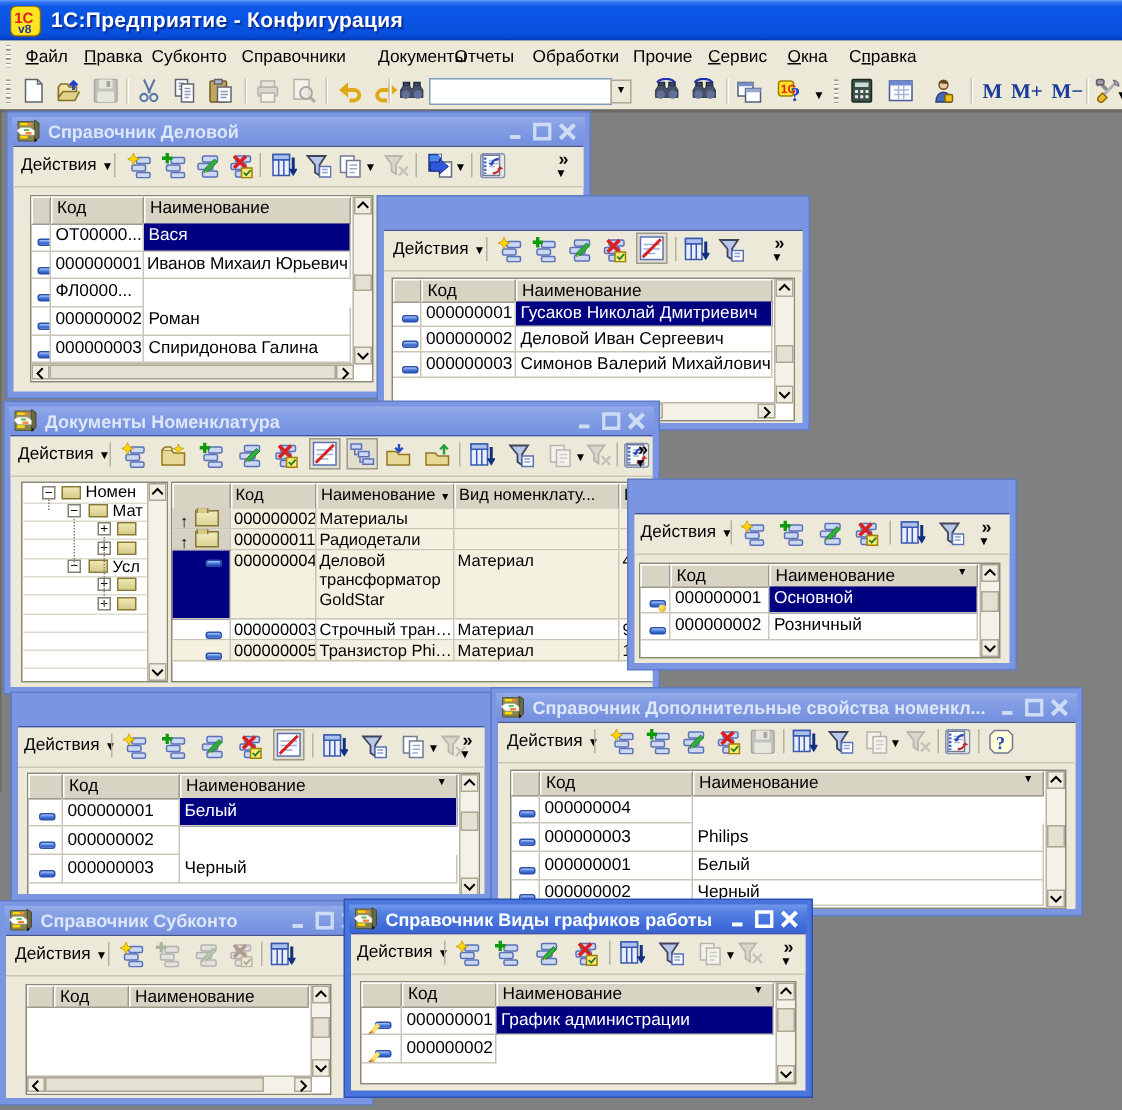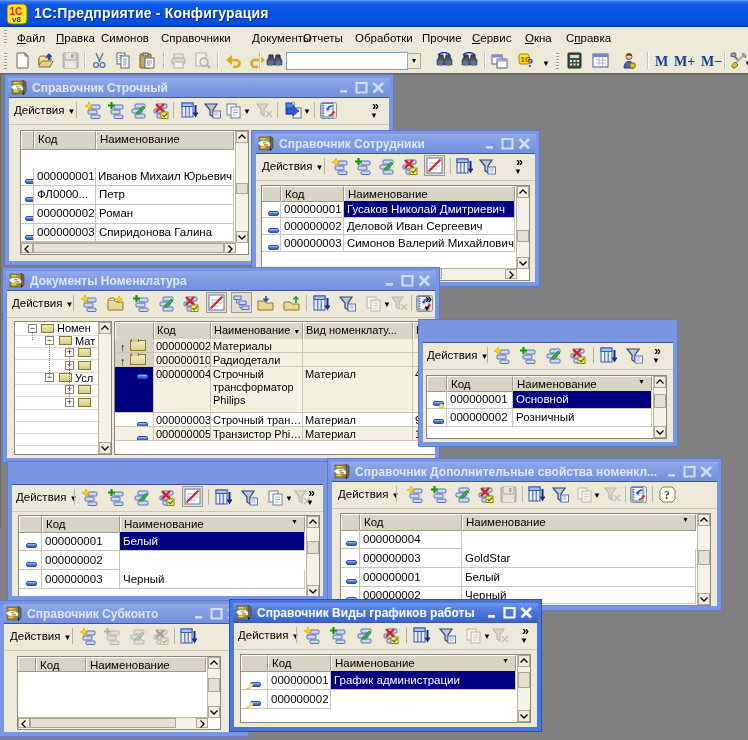--- a/index.html
+++ b/index.html
@@ -294,21 +294,21 @@
           <rect x="0" y="0" width="20" height="20" rx="4" fill="#ffe422" stroke="#8a6a00"></rect>
           <text x="2.5" y="11" font-size="10" font-weight="bold" fill="#e02020" font-family="Liberation Sans">1C</text>
           <text x="5" y="18" font-size="8" font-weight="bold" fill="#283898" font-family="Liberation Sans">v8</text>
         </svg></span>
       <span class="ttl">1С:Предприятие - Конфигурация</span>
     </div>
 <div id="menubar">
 <div class="grip" style="left:4px;top:3px;height:15px"></div>
 <span class="mi" style="left:17px"><u>Ф</u>айл</span>
 <span class="mi" style="left:56px"><u>П</u>равка</span>
-<span class="mi" style="left:101px">Симонов</span>
+<span class="mi" style="left:101px">Субконто</span>
 <span class="mi" style="left:161px">Справочники</span>
 <span class="mi" style="left:252px">Документы</span>
 <span class="mi" style="left:303px">Отчеты</span>
 <span class="mi" style="left:355px">Обработки</span>
 <span class="mi" style="left:422px">Прочие</span>
 <span class="mi" style="left:472px"><u>С</u>ервис</span>
 <span class="mi" style="left:525px"><u>О</u>кна</span>
 <span class="mi" style="left:566px">С<u>п</u>равка</span>
 </div>
 <div id="toolbar">
@@ -390,21 +390,21 @@
 </div>
 <div id="mdi">
 <div style="position:absolute;left:0;top:0;width:748px;height:2px;background:#6c6a65"></div>
 <div style="position:absolute;left:0;top:0;width:1px;height:455px;background:#6c6a65"></div>
 
 <div class="win" style="left:5px;top:2px;width:388px;height:190px">
 <div class="wcap">
           <span class="wico"><svg width="16" height="16">
               <use href="#i-cab"></use>
             </svg></span>
-          <span class="wt">Справочник Строчный</span>
+          <span class="wt">Справочник Деловой</span>
 <span class="wbtn" style="right:39px"><svg width="13" height="13" fill="#cddbf4">
               <use href="#w-min"></use>
             </svg></span>
 <span class="wbtn" style="right:22px"><svg width="13" height="13" stroke="#cddbf4">
               <use href="#w-max"></use>
             </svg></span>
 <span class="wbtn" style="right:5px"><svg width="13" height="13" stroke="#cddbf4">
               <use href="#w-cls"></use>
             </svg></span>
         </div>
@@ -449,29 +449,33 @@
               </svg></span>
 <span class="chev" style="right:10px;top:1px">»</span>
             <span class="adn" style="right:11px;top:13px">▼</span>
 </div>
 <div class="tbl" style="left:11px;top:32px;width:227px;height:123px">
 <div class="hdr" style="width:213px;height:18px">
               <span style="width:13px"></span>
               <span style="width:62px">Код</span>
               <span style="width:138px">Наименование</span>
             </div>
+<div class="tr" style="top:18px;height:19px">
+              <span style="width:13px;padding-top:6px"><i class="dash" style="margin-left:1px"></i></span>
+              <span style="width:62px">ОТ00000...</span>
+              <span style="width:138px" class="sel">Вася</span>
+            </div>
 <div class="tr" style="top:37px;height:18px">
               <span style="width:13px;padding-top:6px"><i class="dash" style="margin-left:1px"></i></span>
               <span style="width:62px">000000001</span>
               <span style="width:138px;padding-left:2px;letter-spacing:-.1px">Иванов Михаил Юрьевич</span>
             </div>
 <div class="tr" style="top:55px;height:19px">
               <span style="width:13px;padding-top:6px"><i class="dash" style="margin-left:1px"></i></span>
               <span style="width:62px">ФЛ0000...</span>
-              <span style="width:138px">Петр</span>
             </div>
 <div class="tr" style="top:74px;height:19px">
               <span style="width:13px;padding-top:6px"><i class="dash" style="margin-left:1px"></i></span>
               <span style="width:62px">000000002</span>
               <span style="width:138px">Роман</span>
             </div>
 <div class="tr" style="top:93px;height:18px">
               <span style="width:13px;padding-top:6px"><i class="dash" style="margin-left:1px"></i></span>
               <span style="width:62px">000000003</span>
               <span style="width:138px">Спиридонова Галина</span>
@@ -492,35 +496,20 @@
 <span class="sbt" style="left:12px;top:0;right:12px;height:10px"></span>
 <span class="sbb" style="right:0;top:0;width:12px;height:10px"><svg width="10" height="10">
                   <use href="#a-rt"></use>
                 </svg></span>
 </div>
 </div>
 </div>
 </div>
 
 <div class="win" style="left:252px;top:58px;width:287px;height:155px">
-<div class="wcap">
-          <span class="wico"><svg width="16" height="16">
-              <use href="#i-cab"></use>
-            </svg></span>
-          <span class="wt">Справочник Сотрудники</span>
-<span class="wbtn" style="right:39px"><svg width="13" height="13" fill="#cddbf4">
-              <use href="#w-min"></use>
-            </svg></span>
-<span class="wbtn" style="right:22px"><svg width="13" height="13" stroke="#cddbf4">
-              <use href="#w-max"></use>
-            </svg></span>
-<span class="wbtn" style="right:5px"><svg width="13" height="13" stroke="#cddbf4">
-              <use href="#w-cls"></use>
-            </svg></span>
-        </div>
 <div class="body">
 <div class="atb">
 <span class="act-lbl" style="left:6px">Действия <span style="font-size:8px">▼</span></span>
 <span class="asep" style="left:68px"></span>
 <span class="aico" style="left:76px"><svg width="17" height="17">
                 <use href="#i-new"></use>
               </svg></span>
 <span class="aico" style="left:99px"><svg width="17" height="17">
                 <use href="#i-grp"></use>
               </svg></span>
@@ -714,29 +703,29 @@
             </div>
 <div class="tr" style="top:17px;height:14px;background:#f4f1e1">
               <span style="width:39px;padding-top:1px;background:#d6d2c3"><b style="font-size:11px;font-weight:bold;margin-left:3px">↑</b><i class="gfold" style="margin-left:4px"></i></span>
               <span style="width:57px;padding-top:1px">000000002</span>
               <span style="width:92px;padding-top:1px">Материалы</span>
               <span style="width:110px"></span>
               <span style="width:21px"></span>
             </div>
 <div class="tr" style="top:31px;height:14px;background:#f4f1e1">
               <span style="width:39px;padding-top:1px;background:#d6d2c3"><b style="font-size:11px;font-weight:bold;margin-left:3px">↑</b><i class="gfold" style="margin-left:4px"></i></span>
-              <span style="width:57px;padding-top:1px">000000010</span>
+              <span style="width:57px;padding-top:1px">000000011</span>
               <span style="width:92px;padding-top:1px">Радиодетали</span>
               <span style="width:110px"></span>
               <span style="width:21px"></span>
             </div>
 <div class="tr" style="top:45px;height:46px;background:#f4f1e1">
               <span style="width:39px" class="sel"><i class="dash" style="margin-left:20px;margin-top:2px"></i></span>
               <span style="width:57px;padding-top:1px">000000004</span>
-              <span style="width:92px;padding-top:1px;white-space:normal;line-height:13px">Строчный трансформатор Philips</span>
+              <span style="width:92px;padding-top:1px;white-space:normal;line-height:13px">Деловой трансформатор GoldStar</span>
               <span style="width:110px;padding-top:1px">Материал</span>
               <span style="width:21px;padding-top:1px">4</span>
             </div>
 <div class="tr" style="top:91px;height:14px">
               <span style="width:39px;padding-top:4px"><i class="dash" style="margin-left:20px"></i></span>
               <span style="width:57px;padding-top:1px">000000003</span>
               <span style="width:92px;padding-top:1px;text-overflow:ellipsis">Строчный трансформатор...</span>
               <span style="width:110px;padding-top:1px">Материал</span>
               <span style="width:21px;padding-top:1px">9</span>
             </div>
@@ -943,21 +932,21 @@
               <span style="width:102px">Код</span>
               <span style="width:234px">Наименование<i style="float:right;margin-right:6px;font-style:normal;font-size:7px">▼</i></span>
             </div>
 <div class="tr" style="top:16px;height:19px">
               <span style="width:19px;padding-top:6px"><i class="dash" style="margin-left:2px"></i></span>
               <span style="width:102px;padding-top:3px">000000004</span>
             </div>
 <div class="tr" style="top:35px;height:19px">
               <span style="width:19px;padding-top:6px"><i class="dash" style="margin-left:2px"></i></span>
               <span style="width:102px;padding-top:3px">000000003</span>
-              <span style="width:234px;padding-top:3px">GoldStar</span>
+              <span style="width:234px;padding-top:3px">Philips</span>
             </div>
 <div class="tr" style="top:54px;height:19px">
               <span style="width:19px;padding-top:6px"><i class="dash" style="margin-left:2px"></i></span>
               <span style="width:102px;padding-top:3px">000000001</span>
               <span style="width:234px;padding-top:3px">Белый</span>
             </div>
 <div class="tr" style="top:73px;height:17px">
               <span style="width:19px;padding-top:5px"><i class="dash" style="margin-left:2px"></i></span>
               <span style="width:102px;padding-top:2px">000000002</span>
               <span style="width:234px;padding-top:2px">Черный</span>

